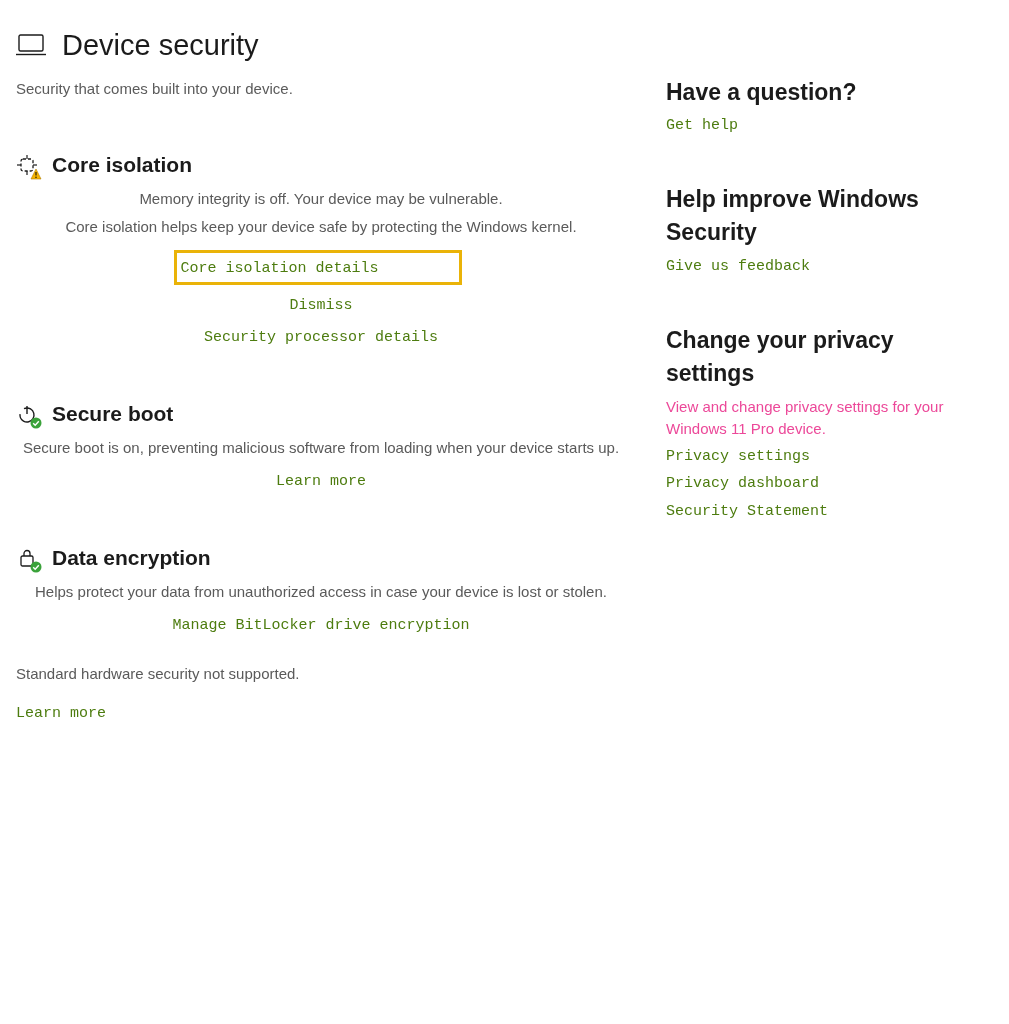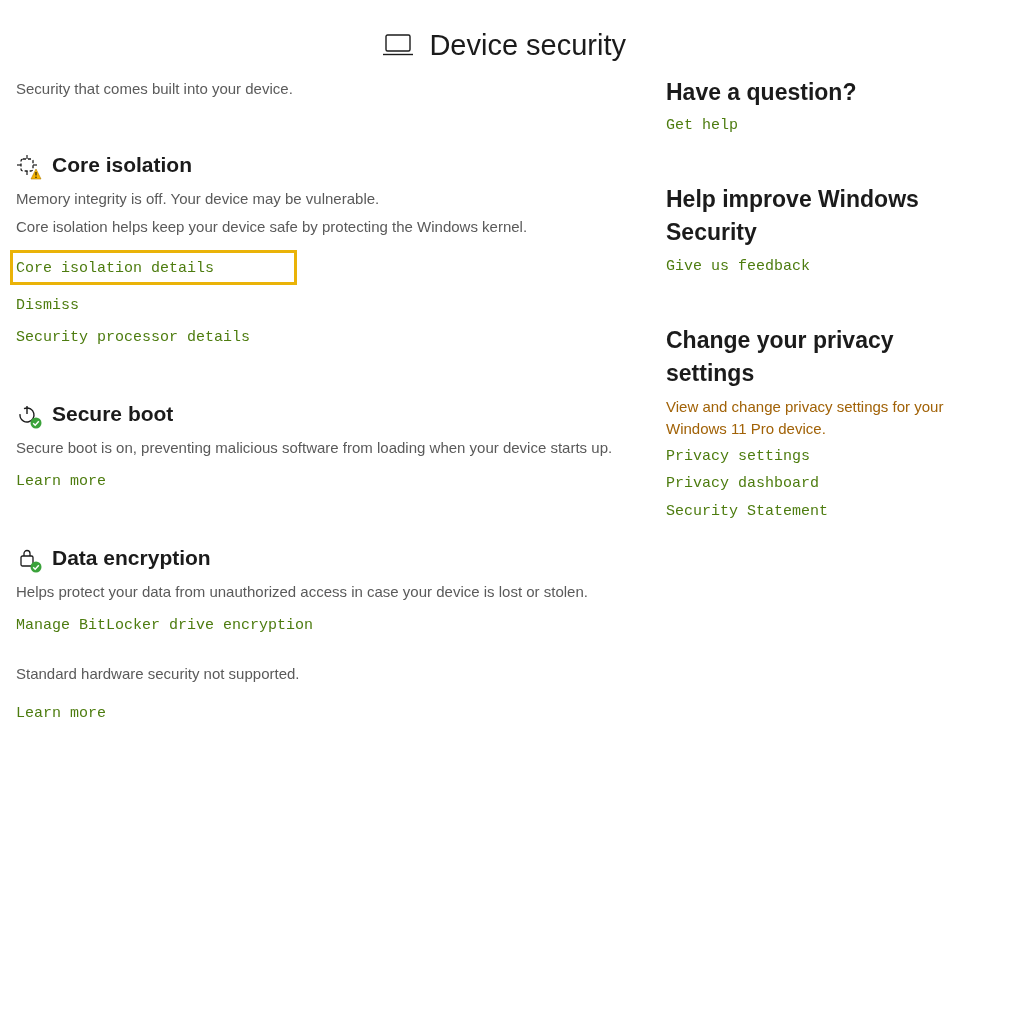--- a/index.html
+++ b/index.html
@@ -26,41 +26,41 @@
   .side-col {
     width: 300px;
     padding-top: 52px;
     box-sizing: border-box;
   }
   .page-title-row {
     display: flex;
     align-items: center;
     gap: 16px;
     margin-bottom: 12px;
-    justify-content: flex-end;
   }
   .page-title-row .icon-slot {
     width: 30px;
     height: 24px;
     display: flex;
     align-items: center;
     justify-content: center;
   }
   h1.page-title {
     margin: 0;
     font-size: 29px;
     font-weight: 500;
     letter-spacing: 0px;
   }
   .page-subtitle {
     color: #5b5b5b;
     margin-bottom: 50px;
   }
   .section {
     margin-bottom: 50px;
+    text-align: center;
   }
   .section-title-row {
     display: flex;
     align-items: center;
     gap: 14px;
     margin-bottom: 8px;
   }
   .section-title-row .icon-slot {
     width: 22px;
     height: 22px;
@@ -108,21 +108,21 @@
   }
   .side-block {
     margin-bottom: 46px;
   }
   h3.side-heading {
     margin: 0 0 6px 0;
     font-size: 23px;
     font-weight: 600;
   }
   .side-text {
-    color: #a16207;
+    color: #ec4899;
     margin-bottom: 6px;
   }
   .side-links .link {
     display: block;
     margin-top: 6px;
   }
   svg { display: block; }
   .badge {
     position: absolute;
     right: -4px;

